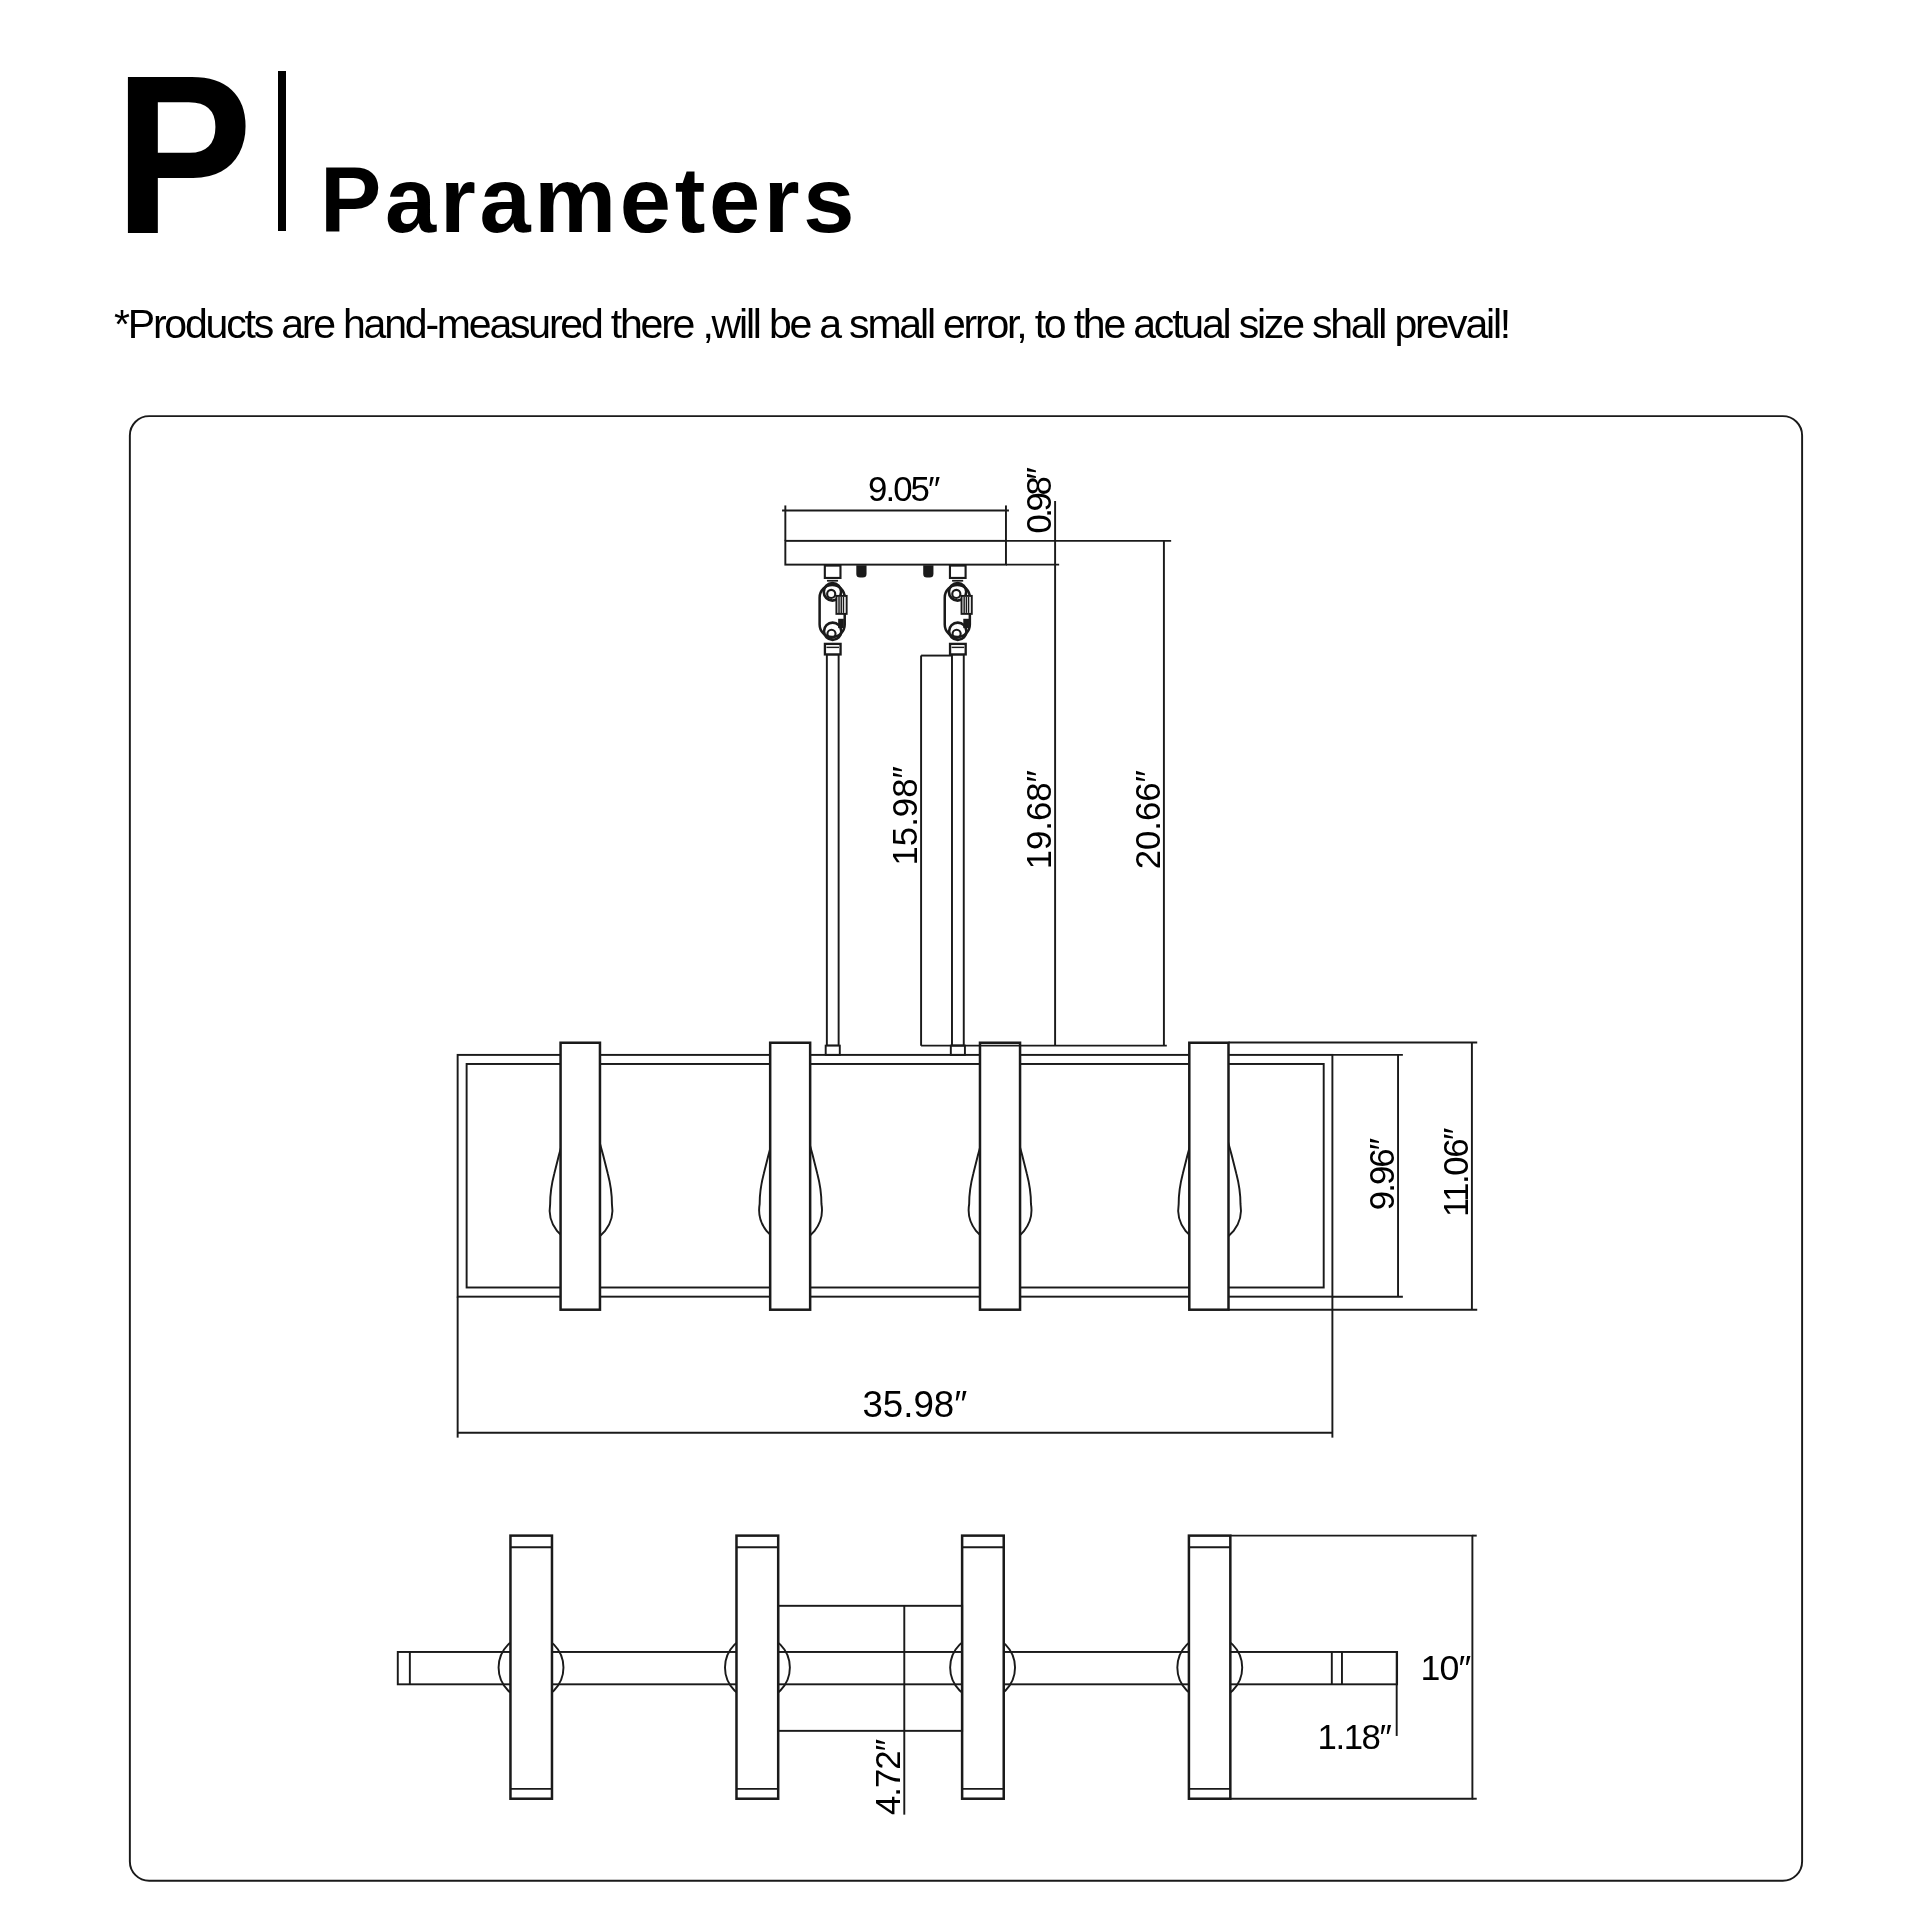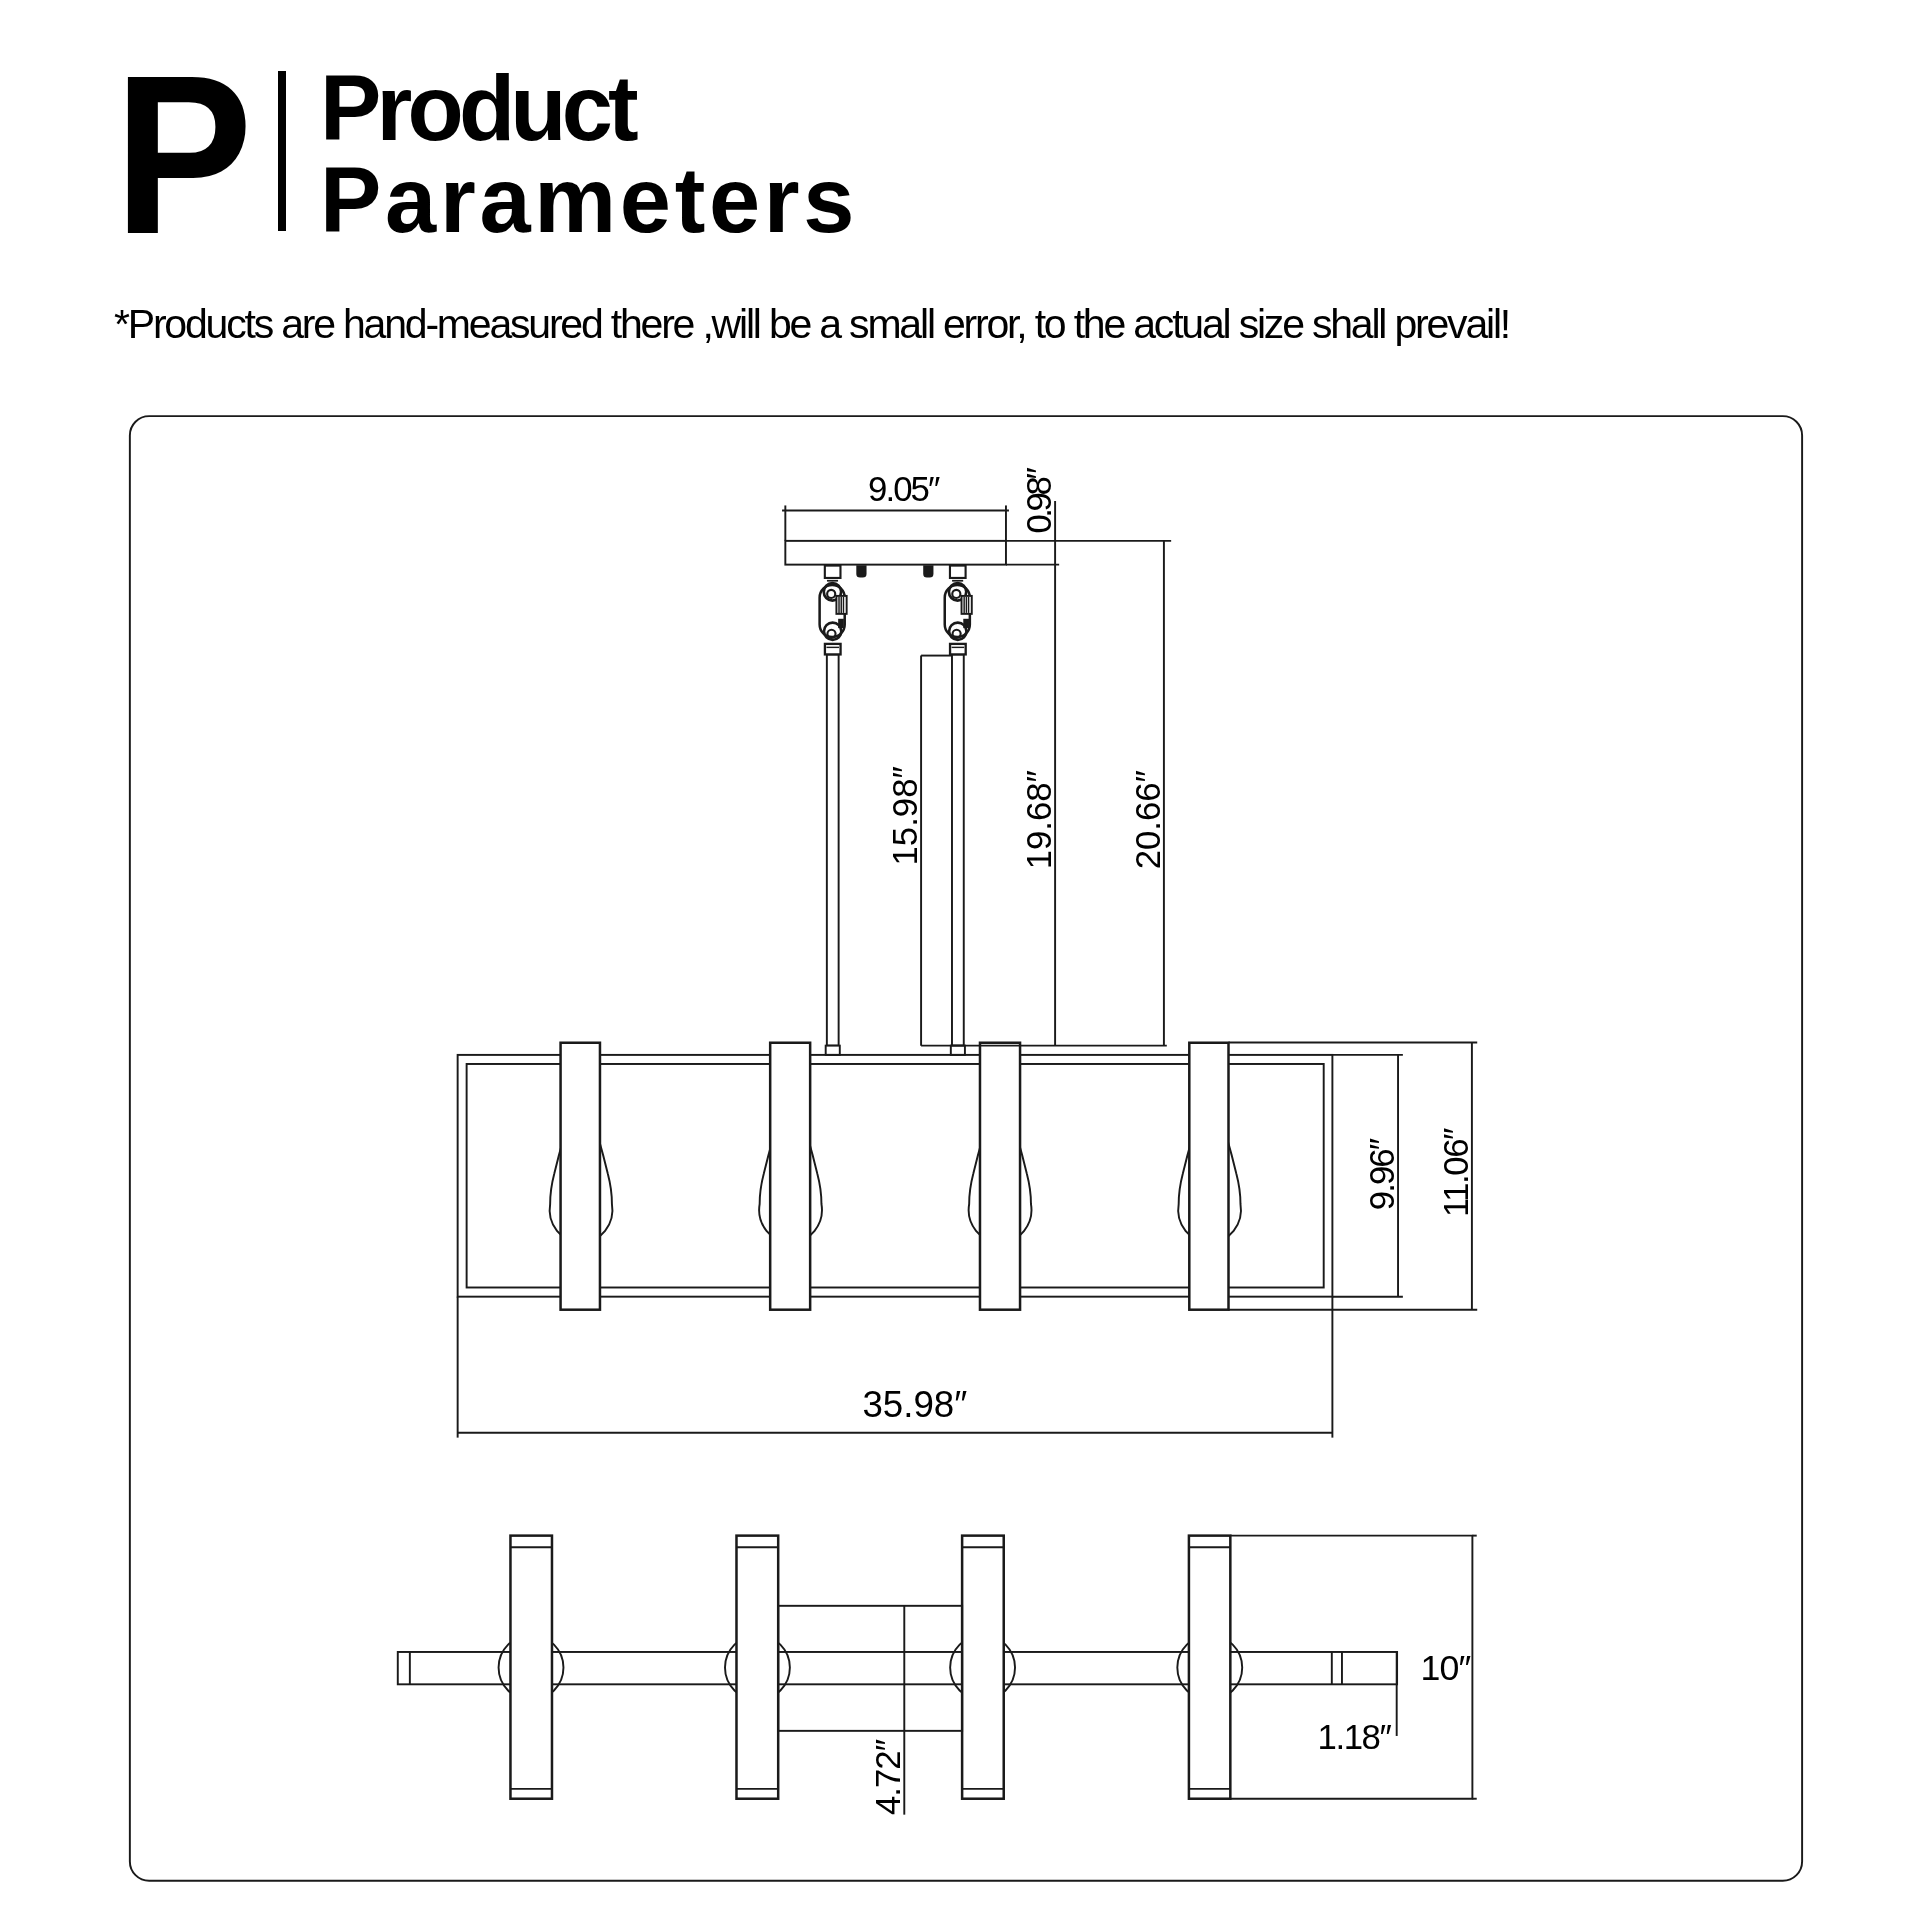--- a/index.html
+++ b/index.html
@@ -5,21 +5,20 @@
   html,body{margin:0;padding:0;background:#fff;}
   #page{position:relative;width:1931px;height:1931px;background:#fff;overflow:hidden;
         font-family:"Liberation Sans",sans-serif;}
   .abs{position:absolute;white-space:nowrap;color:#000;}
 </style>
 </head>
 <body>
 <div id="page">
   <div class="abs" id="plogo" style="left:114px;top:42px;font-size:226px;font-weight:bold;line-height:1;transform:scaleX(0.92);transform-origin:left top;">P</div>
   <div class="abs" style="left:278px;top:71px;width:7.7px;height:160px;background:#000;"></div>
-  <div class="abs" id="l1" style="left:320px;top:62px;font-size:92px;font-weight:bold;line-height:1;letter-spacing:-4.8px;">Product</div>
   <div class="abs" id="l2" style="left:320px;top:154px;font-size:92px;font-weight:bold;line-height:1;letter-spacing:3.7px;">Parameters</div>
   <div class="abs" id="disc" style="left:114px;top:301px;font-size:41px;letter-spacing:-2.2px;">*Products are hand-measured there ,will be a small error, to the actual size shall prevail!</div>
 
 <svg width="1931" height="1931" viewBox="0 0 2000 2000" style="position:absolute;left:0;top:0;" fill="none" stroke="#1a1a1a" stroke-width="2">
 
   <rect x="134.5" y="431" width="1732" height="1517" rx="20" stroke-width="2"></rect>
 
   <line x1="810" y1="528.7" x2="1045" y2="528.7"></line>
   <line x1="813.4" y1="523.5" x2="813.4" y2="560"></line>
   <line x1="1041.9" y1="523.5" x2="1041.9" y2="560"></line>

